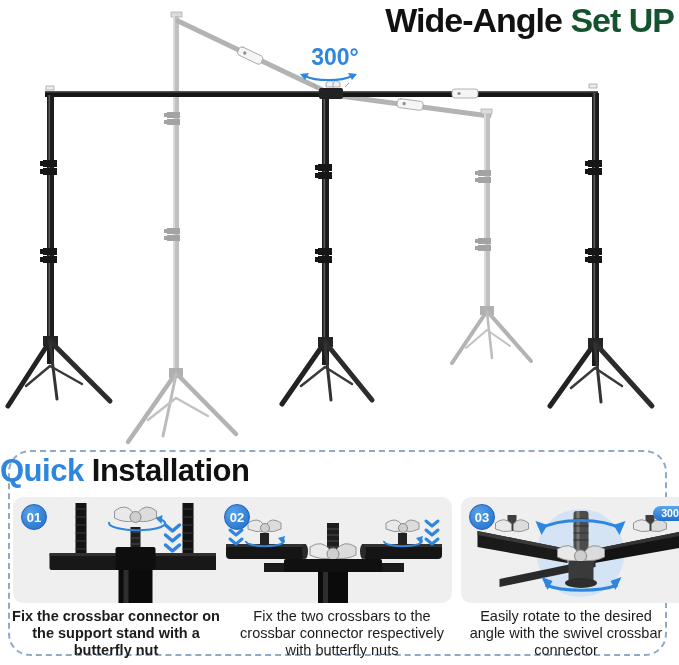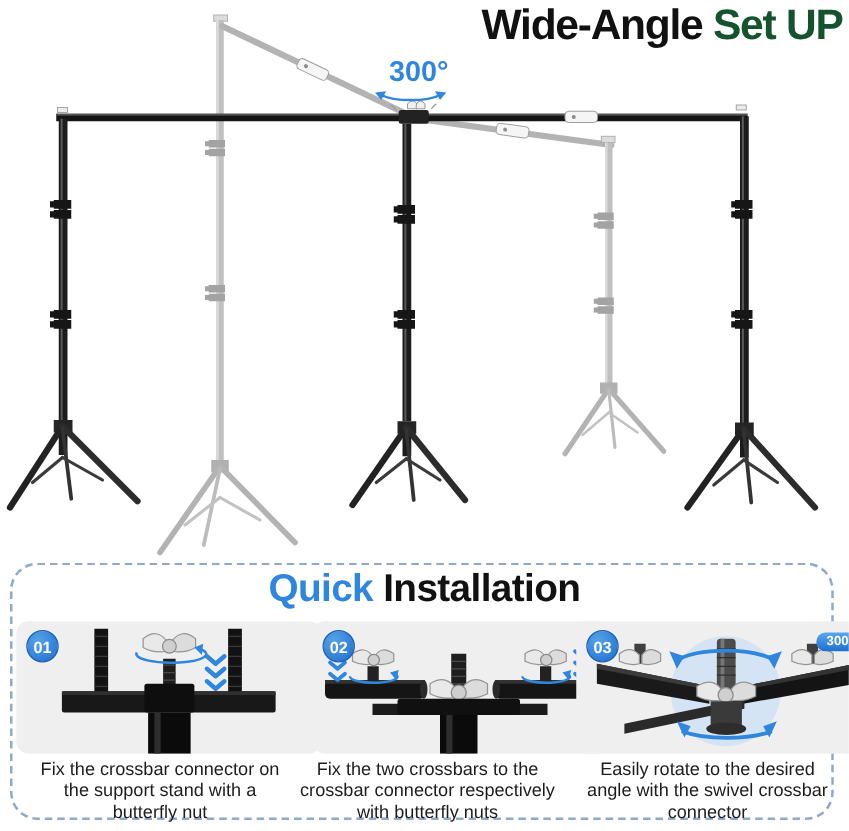--- a/index.html
+++ b/index.html
@@ -13,37 +13,37 @@
   .title .blue{color:#14532d;}
   .subtitle{font-size:18px;color:#3d3d3d;margin-top:3px;padding-right:8px;text-align:center;}
 
   
   .angle-label{position:absolute;left:300px;top:44px;width:70px;text-align:center;
                font-size:23px;font-weight:bold;color:#2e86de;letter-spacing:0px;}
 
   
   .quick-box{position:absolute;left:8px;top:450px;width:659px;height:206px;
              border:2px dashed #8fa9c9;border-radius:22px;box-sizing:border-box;}
-  .quick-title{position:absolute;left:0;top:453px;width:679px;text-align:center;
+  .quick-title{position:absolute;left:0;top:453px;width:679px;text-align:left;
                font-size:31px;font-weight:bold;letter-spacing:-0.5px;color:#111;}
   .quick-title .blue{color:#2e86de;}
 
   .panel{position:absolute;top:497px;height:106px;background:#efefef;border-radius:10px;}
   .panel-1{left:13px;width:244px;}
-  .panel-2{left:250px;width:236px;}
+  .panel-2{left:216px;width:236px;}
   .panel-3{left:461px;width:207px;padding-left:33px;}
 
   .badge{position:absolute;left:8px;top:7px;width:26px;height:26px;border-radius:50%;
          background:radial-gradient(circle at 35% 30%,#55a2e8,#1e6ecb);
          border:1.5px solid #1b5fb8;color:#fff;font-size:13px;font-weight:bold;
          display:flex;align-items:center;justify-content:center;box-sizing:border-box;}
 
   .caption{position:absolute;top:608px;width:216px;text-align:center;
            font-size:14.5px;line-height:1.17;color:#1c1c1c;}
-  .caption-1{left:20px;}
+  .caption-1{left:8px;font-weight:bold;}
   .caption-2{left:234px;}
   .caption-3{left:458px;}
 
   .pill{position:absolute;right:10px;top:9px;padding:1px 8px 2px 8px;border-radius:9px;
         background:linear-gradient(#5aa7ee,#1f6fd0);color:#fff;font-size:10.5px;
         font-weight:bold;}
 
   .step-svg{position:absolute;left:0;top:0;width:100%;height:100%;}
 </style>
 </head>

